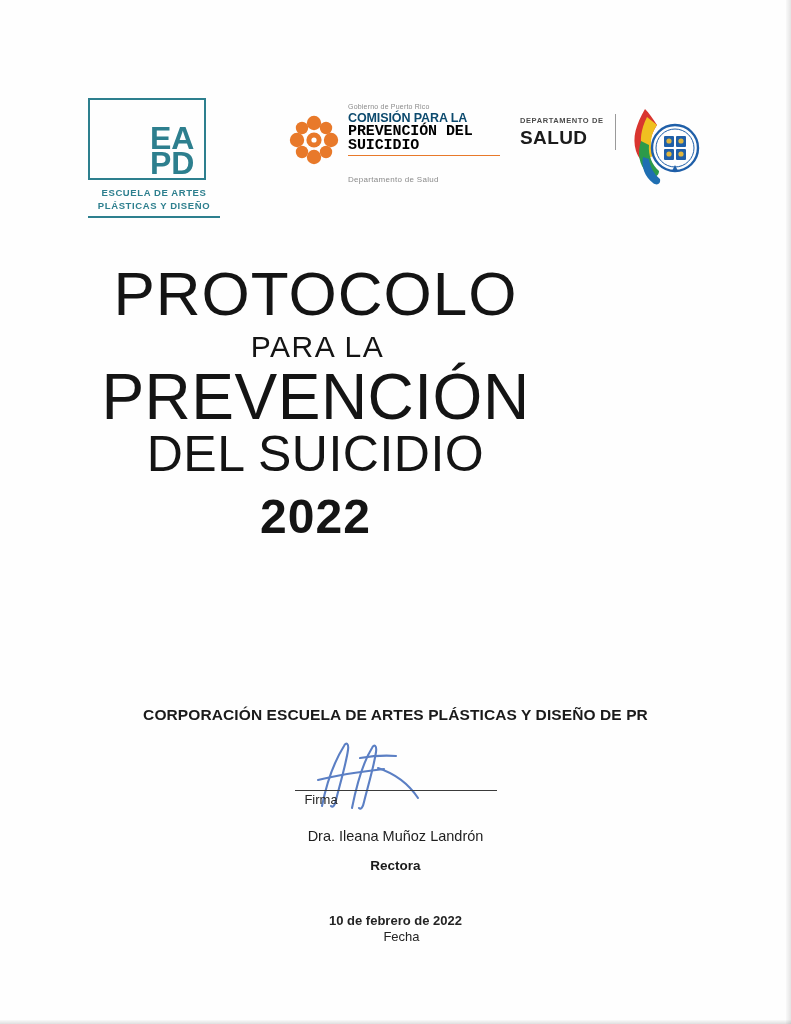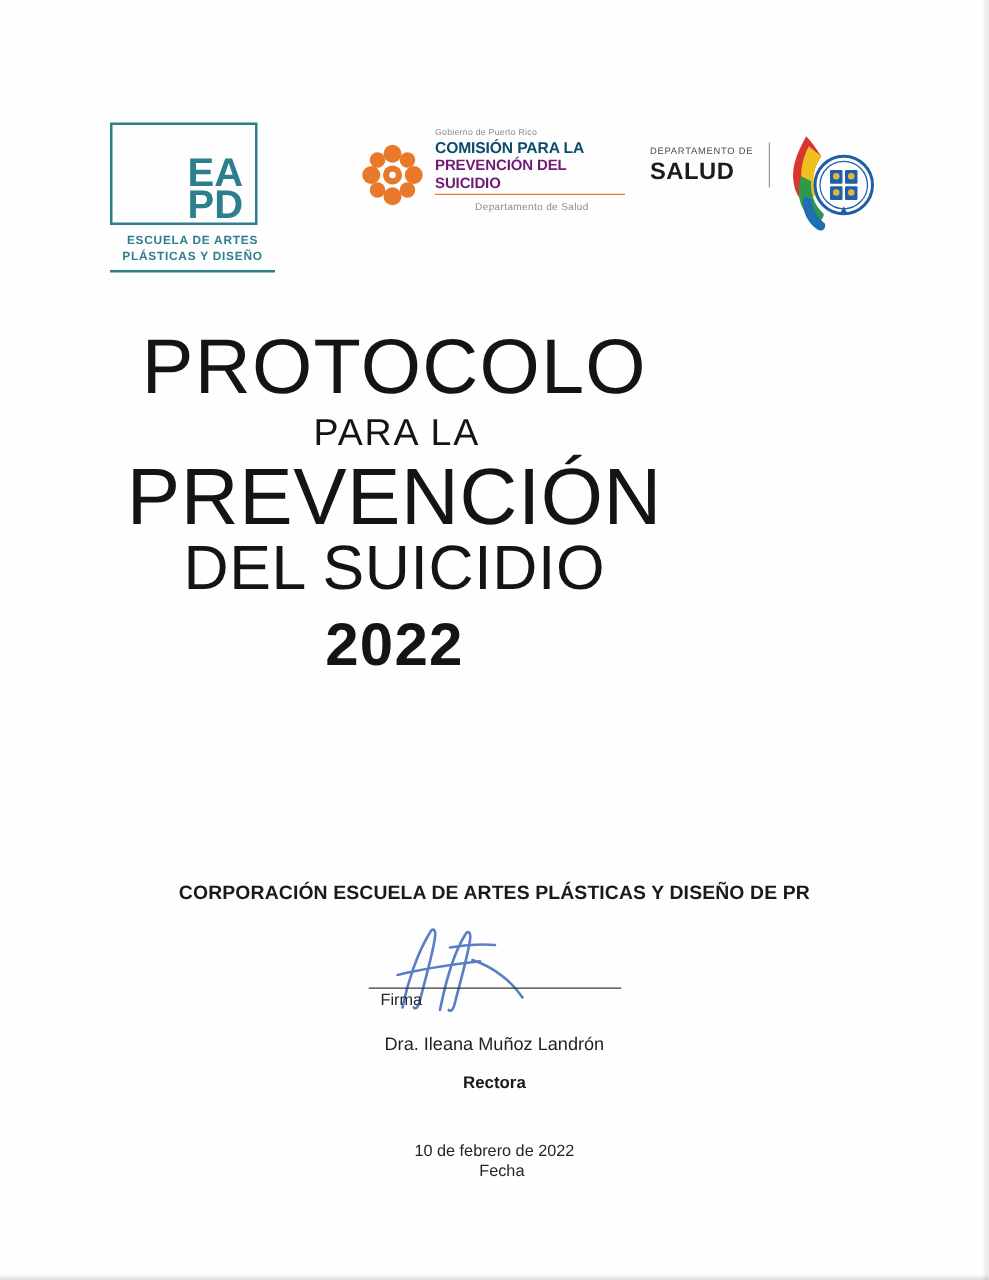--- a/index.html
+++ b/index.html
@@ -111,56 +111,57 @@
     line-height: 9px;
   }
   .c-line2 {
     font-size: 12.5px;
     color: #0c4a6e;
     font-weight: bold;
     line-height: 14px;
     letter-spacing: -0.1px;
   }
   .c-line3 {
-    font-size: 12px;
-    color: #701a75;
+    font-size: 15px;
+    color: #000000;
     font-weight: bold;
     line-height: 14px;
     letter-spacing: -0.1px;
+    font-family: Liberation Mono, monospace;
   }
   .c-rule {
     margin-top: 2px;
     width: 152px;
     height: 1px;
     background: #e8792a;
   }
   .c-line4 {
     font-size: 8px;
     color: #8a8a8a;
     letter-spacing: 0.3px;
     line-height: 11px;
-    margin-top: 4px;
-    text-align: center;
+    margin-top: 18px;
   }
 
   
   .salud {
     position: absolute;
     left: 520px;
     top: 30px;
     width: 180px;
     height: 100px;
   }
   .salud-small {
     position: absolute;
     left: 0;
     top: 8px;
     font-size: 7.5px;
     letter-spacing: 0.6px;
     color: #4b4b4b;
+    font-weight: bold;
   }
   .salud-big {
     position: absolute;
     left: 0;
     top: 19px;
     font-size: 19px;
     font-weight: bold;
     letter-spacing: 0.4px;
     color: #1b1b1b;
   }
@@ -267,20 +268,21 @@
   .sig-role {
     font-size: 13.5px;
     font-weight: bold;
     color: #1a1a1a;
     margin-top: 14px;
   }
   .sig-date {
     font-size: 13px;
     color: #242424;
     margin-top: 40px;
+    font-weight: bold;
   }
   .sig-date-label {
     font-size: 13px;
     color: #242424;
     margin-top: 1px;
     padding-left: 12px;
   }
 
   
   .scan-edge-right {

